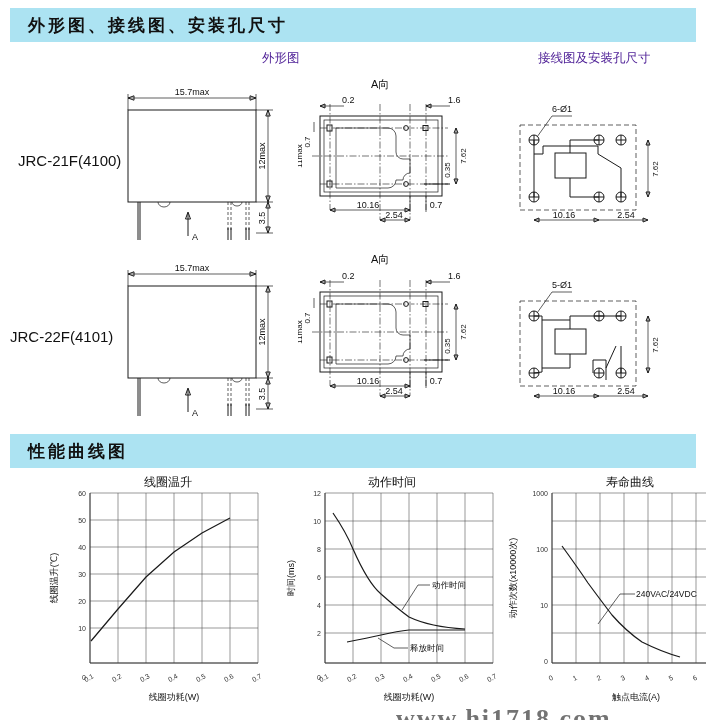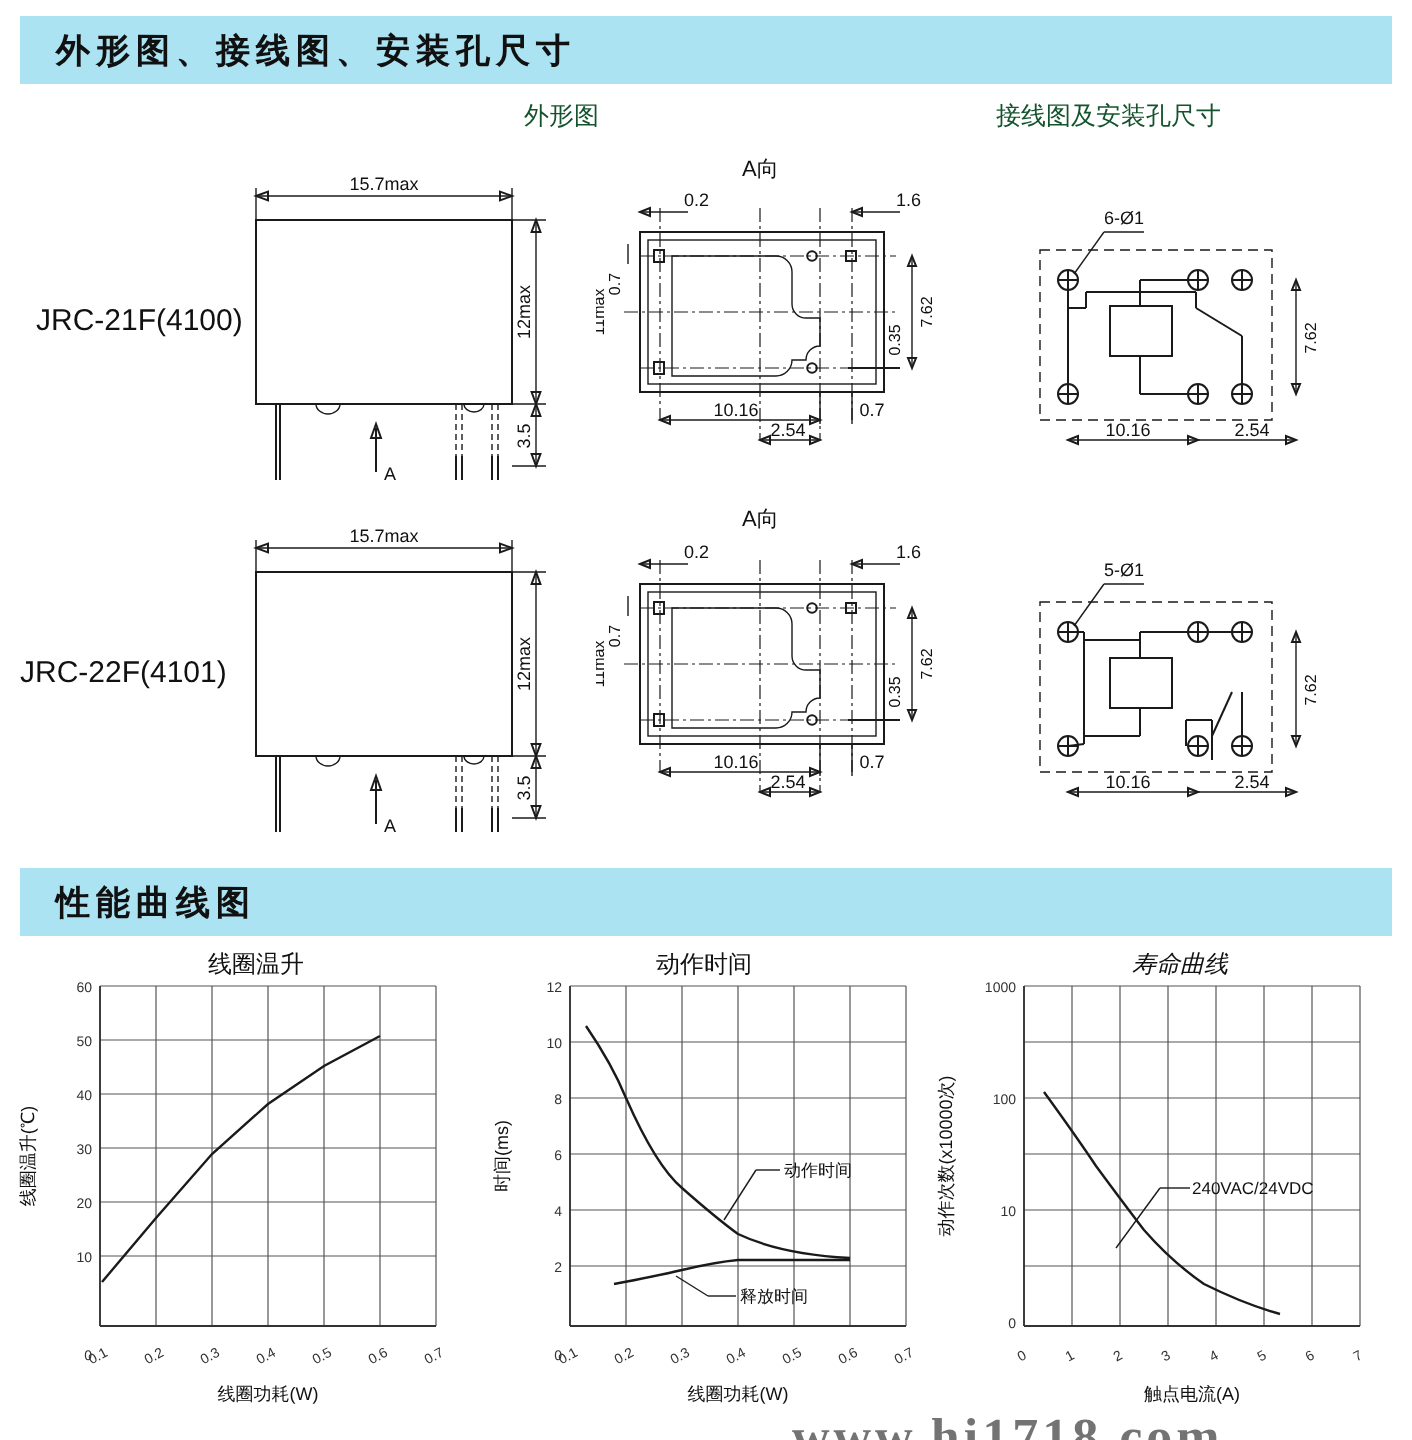--- a/index.html
+++ b/index.html
@@ -17,37 +17,37 @@
     height:34px;
     margin:8px 10px 0 10px;
     display:flex; align-items:center;
     padding-left:18px;
     text-align:center;
   }
   .section-header .htxt {
     font-size:17px; font-weight:bold; letter-spacing:3px; color:#111;
   }
   .col-titles { position:relative; height:22px; margin-top:6px; }
-  .col-title { position:absolute; font-size:12.5px; color:#14532d; }
+  .col-title { position:absolute; font-size:12.5px; color:#4c1d95; }
   .sub-title { position:absolute; font-size:11px; color:#111; }
 
   .diagram-area { position:relative; width:634px; height:360px; }
   .row-label { position:absolute; font-size:15px; color:#111; }
 
   svg { display:block; }
   .ln { stroke:#1a1a1a; fill:none; stroke-width:1; }
   .lnt { stroke:#1a1a1a; fill:none; stroke-width:0.7; }
   .dash { stroke:#1a1a1a; fill:none; stroke-width:0.7; stroke-dasharray:5 3; }
   .dashfine { stroke:#1a1a1a; fill:none; stroke-width:0.6; stroke-dasharray:7 2 1.5 2; }
   .hid { stroke:#1a1a1a; fill:none; stroke-width:0.7; stroke-dasharray:3 2; }
   .dimtxt { font-size:8px; fill:#111; font-family:"Liberation Sans",sans-serif; }
   .dimtxt9 { font-size:9px; fill:#111; font-family:"Liberation Sans",sans-serif; }
   .fillwhite { fill:#ffffff; }
 
-  .charts-area { position:relative; width:636px; height:235px; }
+  .charts-area { position:relative; width:636px; height:235px;margin-left:40px; }
   .chart-title { position:absolute; font-size:12px; color:#111; }
   .axtxt { font-size:7px; fill:#333; font-family:"Liberation Sans",sans-serif; }
   .axlab { font-size:9px; fill:#111; font-family:"Liberation Sans",sans-serif; }
   .grid { stroke:#555; stroke-width:0.6; fill:none; }
   .axis { stroke:#333; stroke-width:0.9; fill:none; }
   .curve { stroke:#1a1a1a; stroke-width:1.2; fill:none; }
   .anno { font-size:8.5px; fill:#111; font-family:"Liberation Sans",sans-serif; }
   .wm-text {
     position:absolute; left:396px; top:704px;
     font-size:26px; font-weight:bold;
@@ -60,21 +60,21 @@
 </style>
 </head>
 <body>
 
 <div class="section-header">
   <span class="htxt">外形图、接线图、安装孔尺寸</span>
 </div>
 
 <div class="col-titles">
   <span class="col-title" style="left:262px; top:2px;">外形图</span>
-  <span class="col-title" style="left:498px; top:2px;">接线图及安装孔尺寸</span>
+  <span class="col-title" style="left:538px; top:2px;">接线图及安装孔尺寸</span>
 </div>
 
 <div class="diagram-area">
 
   <span class="sub-title" style="position:absolute; left:371px; top:7px;">A向</span>
   <span class="sub-title" style="position:absolute; left:371px; top:182px;">A向</span>
 
   <span class="row-label" style="left:18px; top:82px;">JRC-21F(4100)</span>
   <span class="row-label" style="left:10px; top:258px;">JRC-22F(4101)</span>
 
@@ -368,21 +368,21 @@
 </div>
 
 <div class="section-header" style="margin-top:4px;">
   <span class="htxt">性能曲线图</span>
 </div>
 
 <div class="charts-area">
 
   <span class="chart-title" style="left:104px; top:6px;">线圈温升</span>
   <span class="chart-title" style="left:328px; top:6px;">动作时间</span>
-  <span class="chart-title" style="left:566px; top:6px;font-style:italic;">寿命曲线</span>
+  <span class="chart-title" style="left:566px; top:6px;">寿命曲线</span>
 
   <svg width="240" height="220" style="position:absolute; left:5px; top:20px;">
     <g class="grid">
       <line x1="45" y1="5" x2="45" y2="175"></line>
       <line x1="73" y1="5" x2="73" y2="175"></line>
       <line x1="101" y1="5" x2="101" y2="175"></line>
       <line x1="129" y1="5" x2="129" y2="175"></line>
       <line x1="157" y1="5" x2="157" y2="175"></line>
       <line x1="185" y1="5" x2="185" y2="175"></line>
       <line x1="213" y1="5" x2="213" y2="175"></line>

